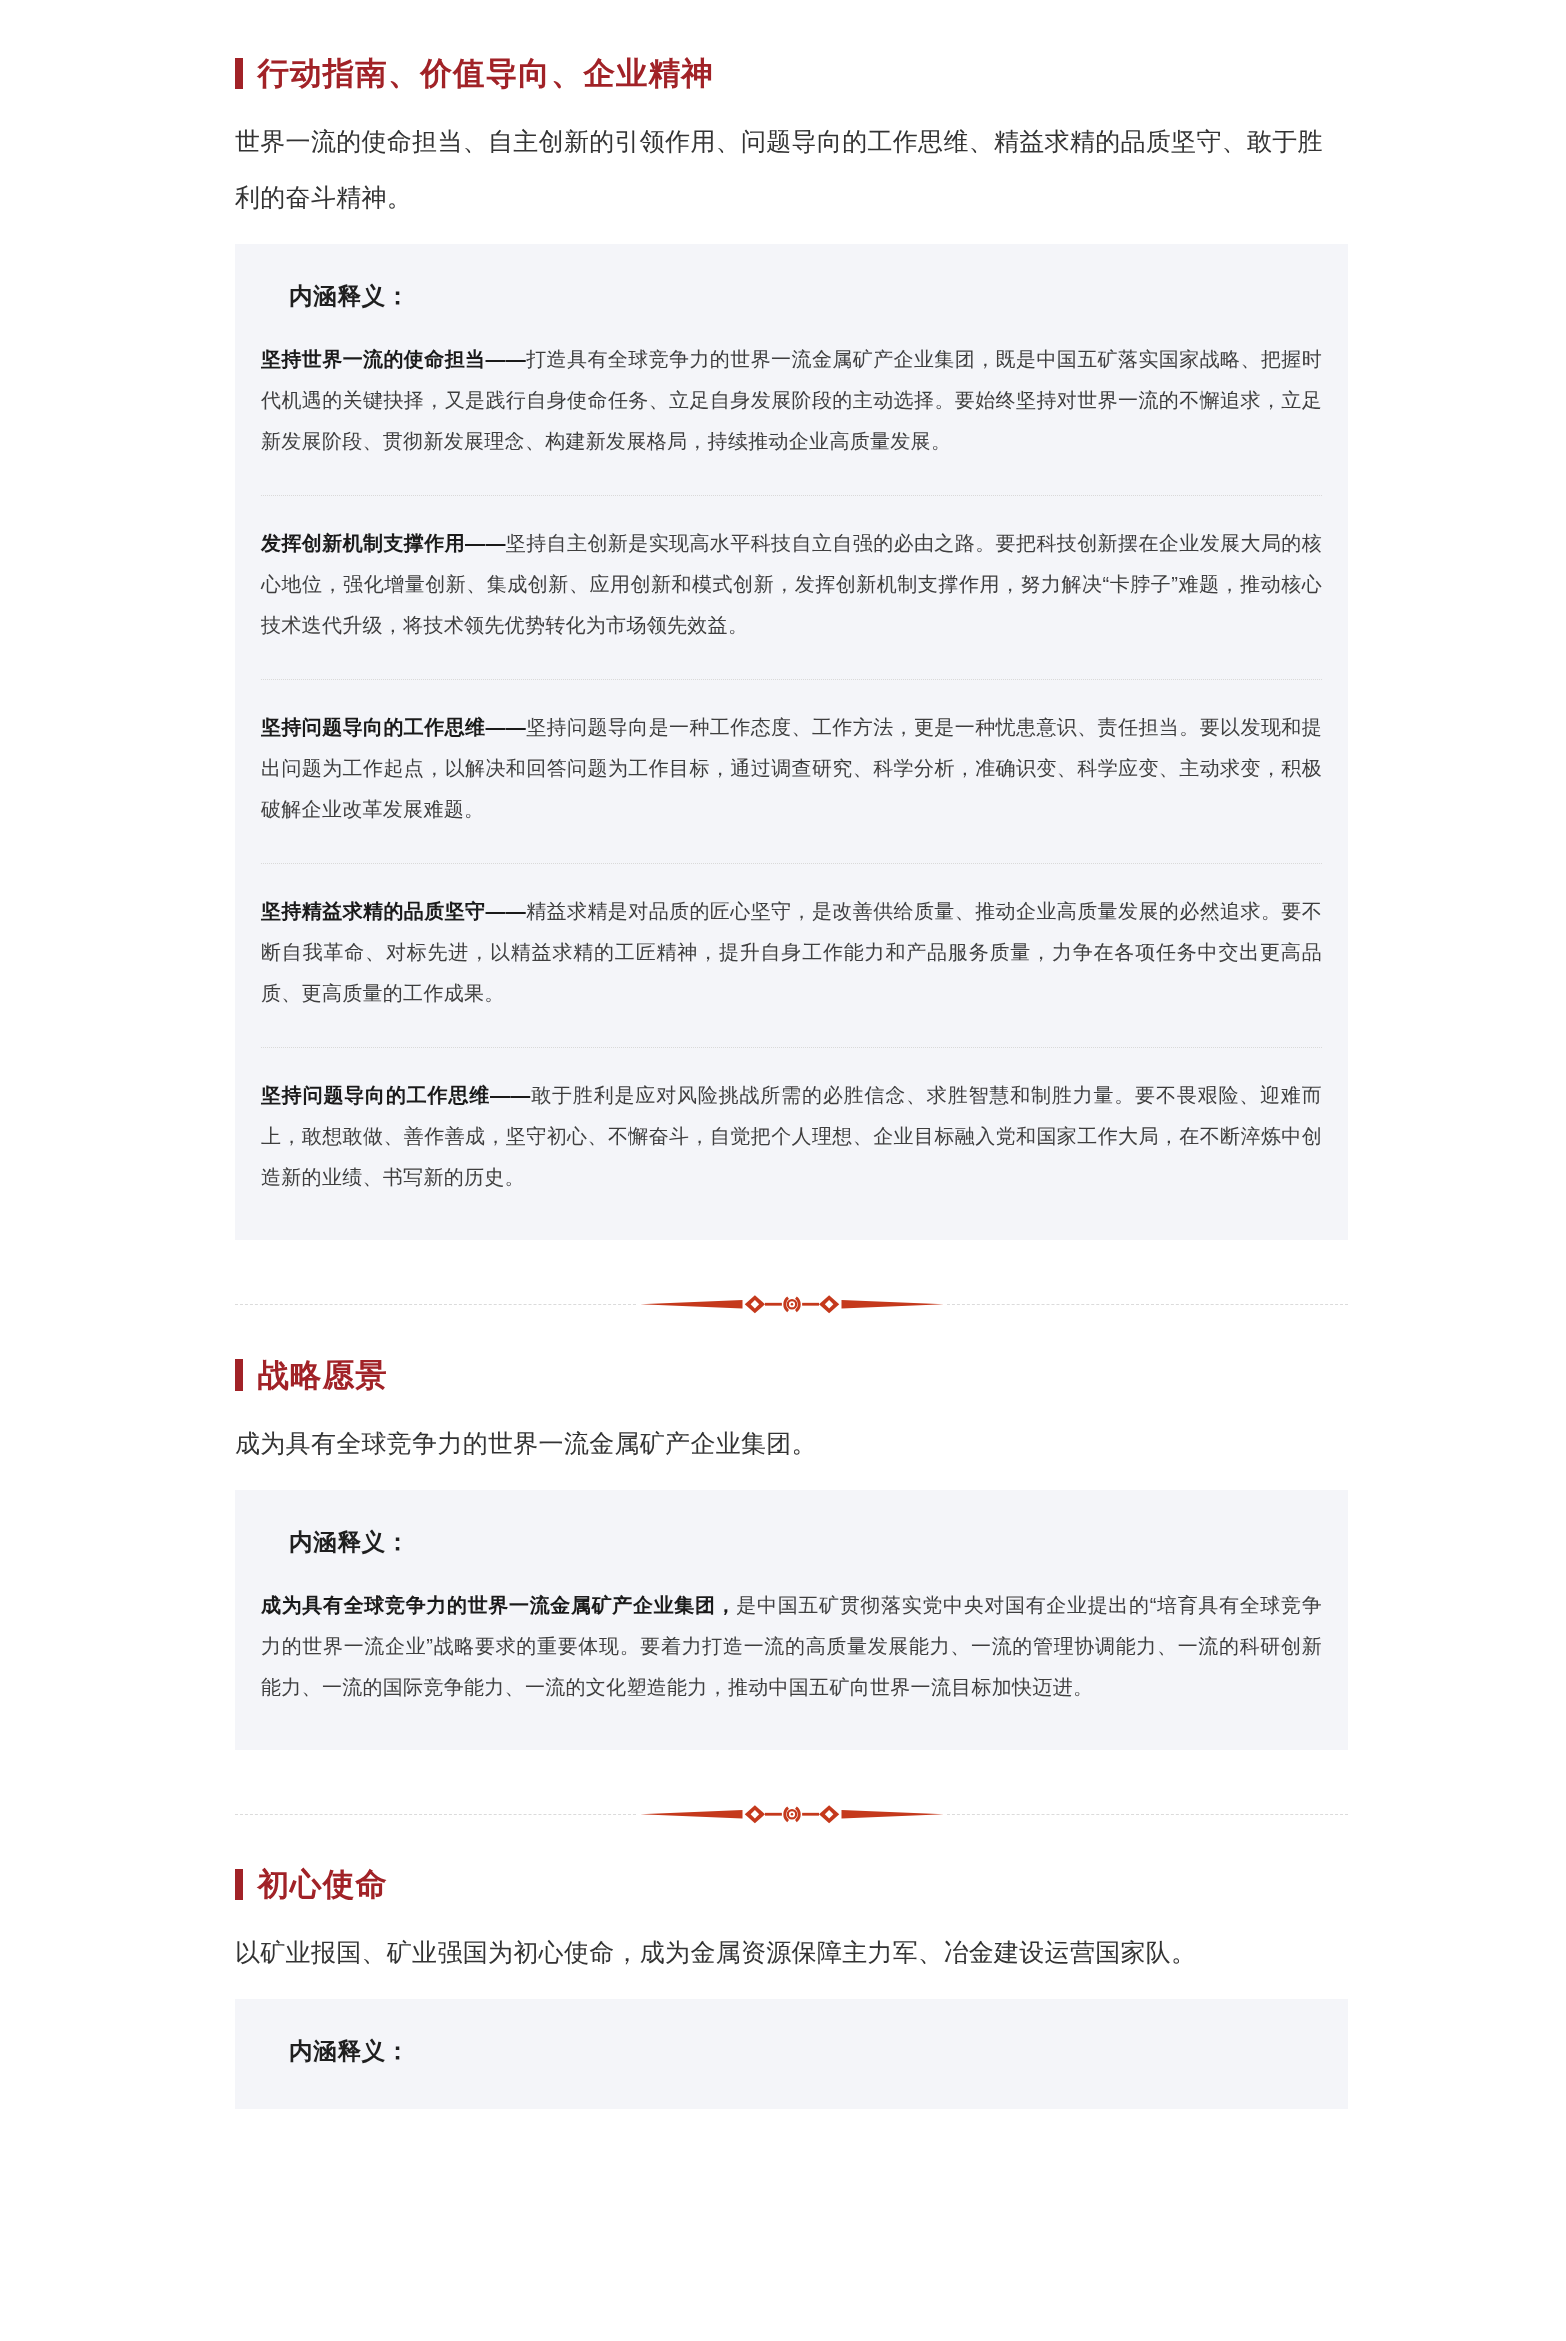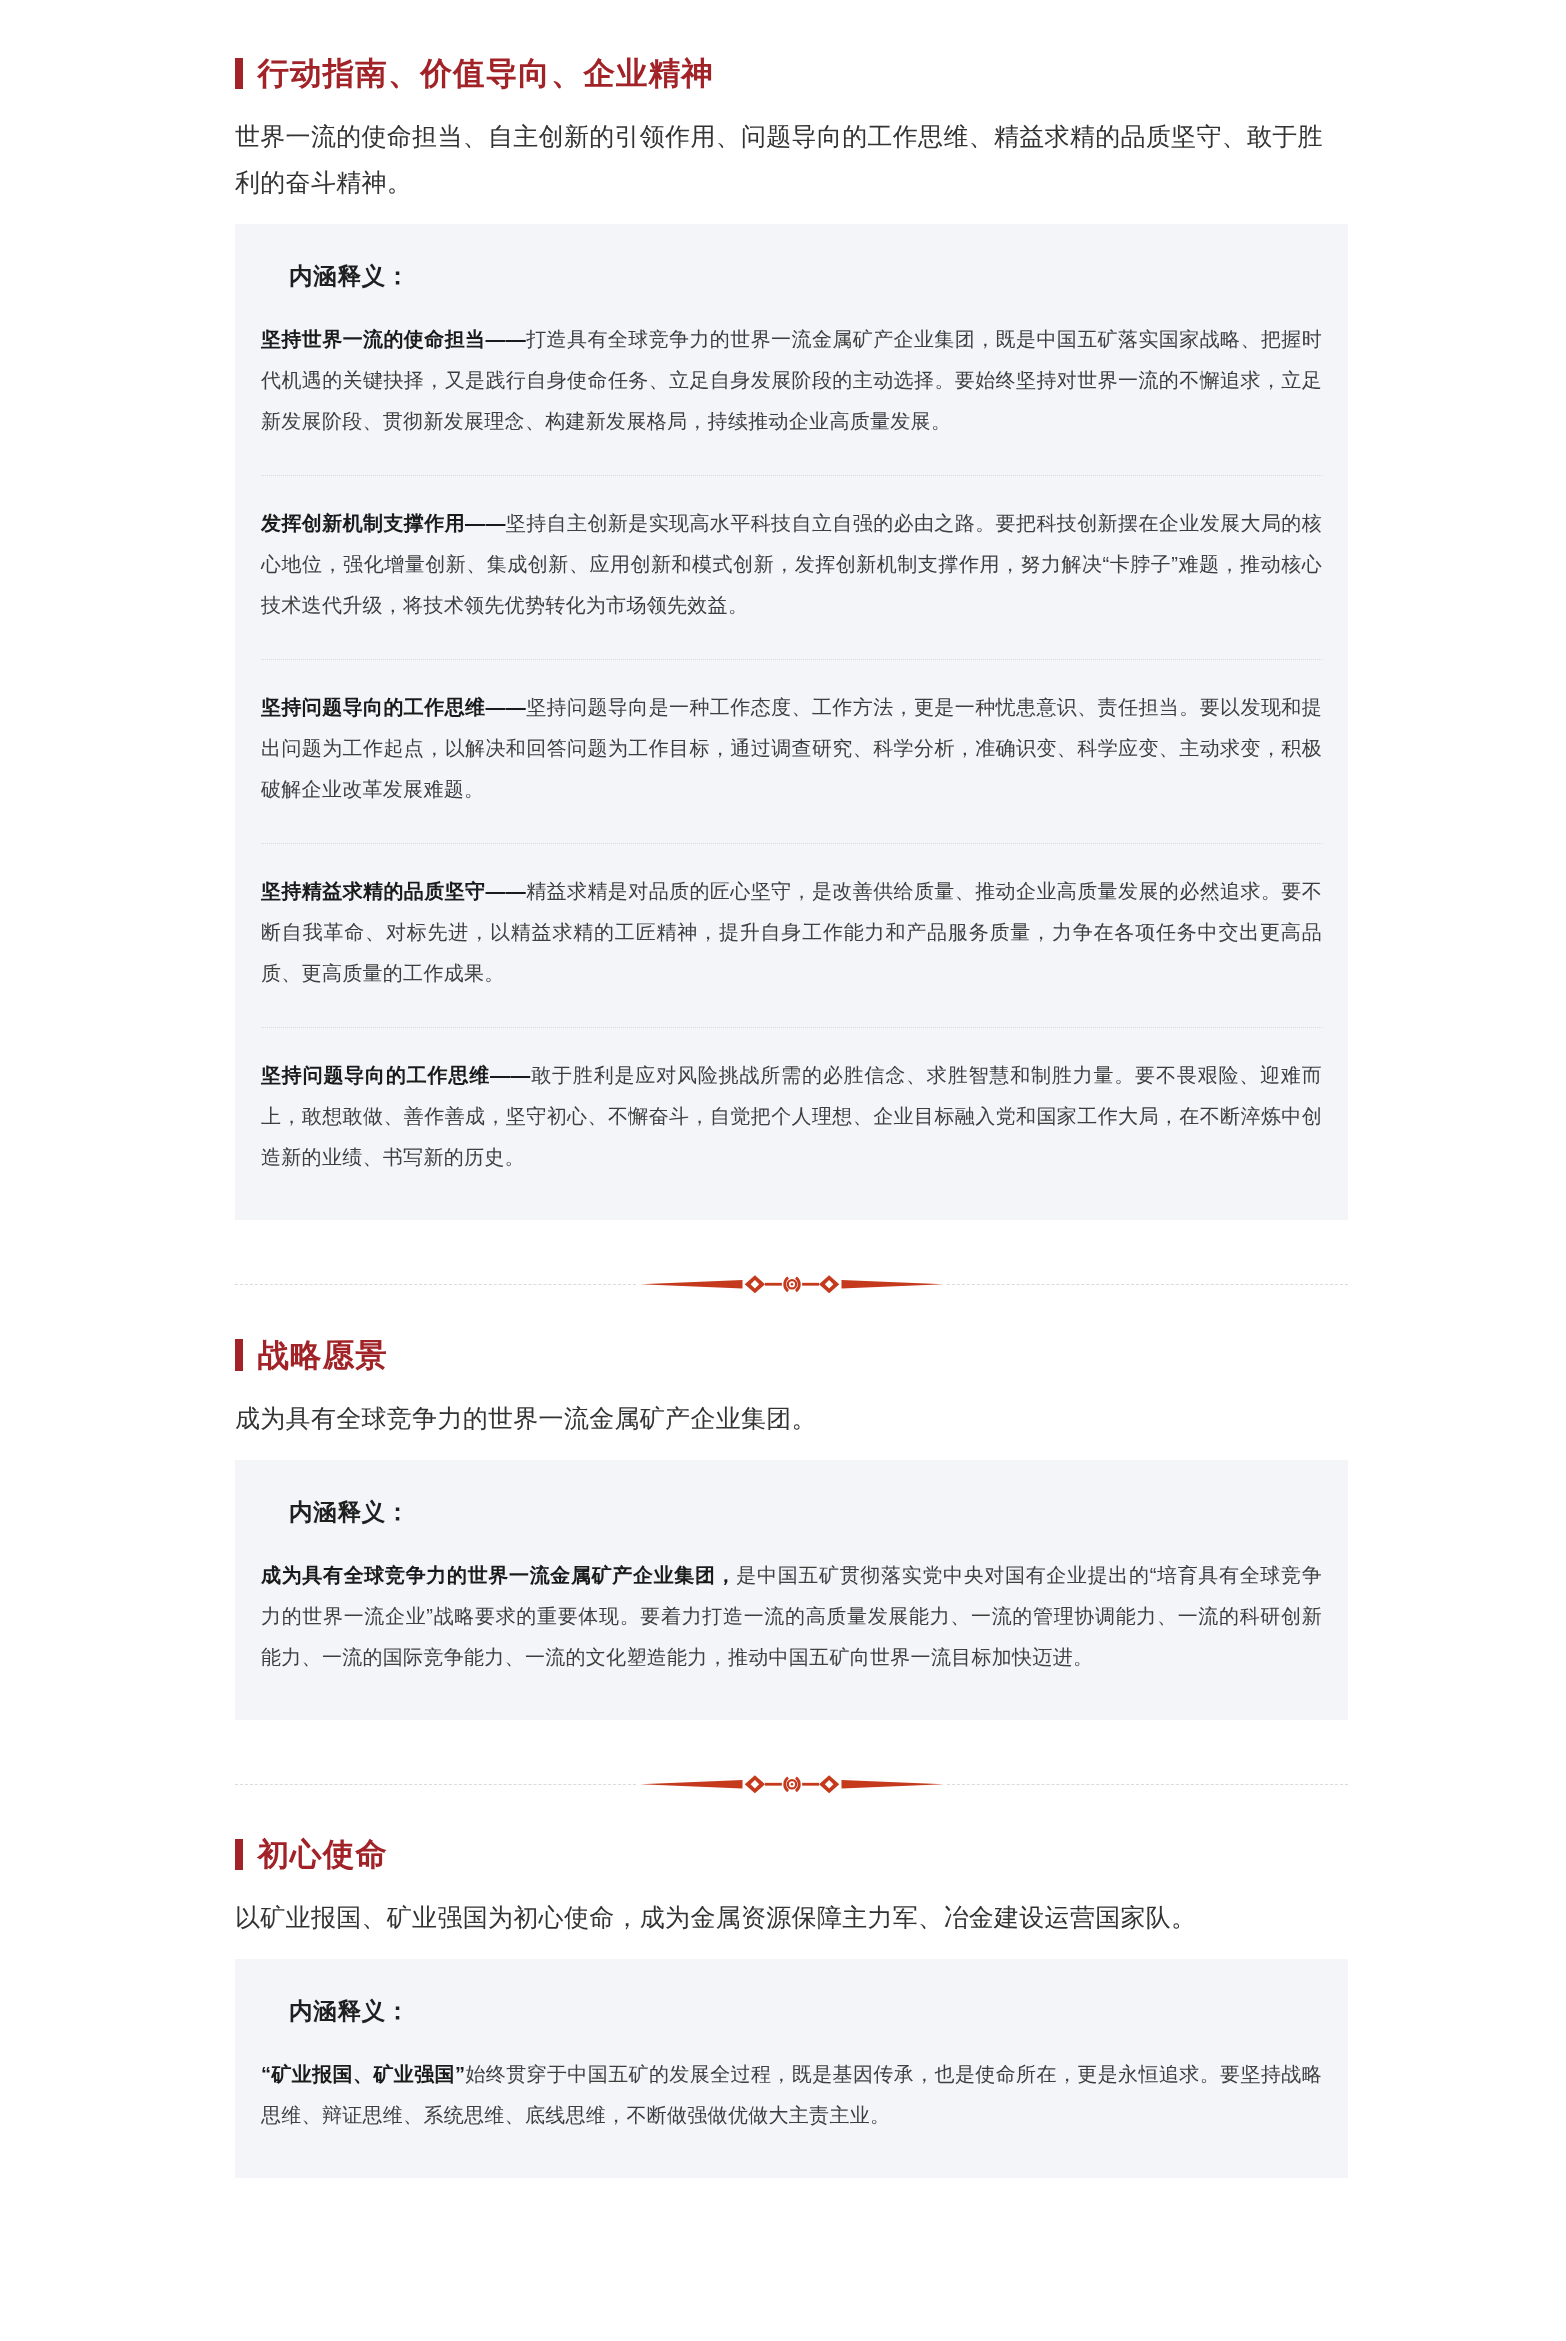--- a/index.html
+++ b/index.html
@@ -44,21 +44,21 @@
     font-size:31.5px;
     font-weight:bold;
     color:var(--heading-red);
     letter-spacing:1.1px;
     line-height:1.1;
   }
   .sec-intro{
     margin-top:22.5px;
     font-size:25px;
     color:var(--text-dark);
-    line-height:46px;
+    line-height:56px;
     letter-spacing:0.3px;
   }
   
   .def-box{
     margin-top:19px;
     background:var(--box-bg);
     padding:36px 26px 42px 26px;
   }
   .box-label{
     font-size:23.6px;
@@ -187,20 +187,19 @@
 
     <div class="section">
       <div class="sec-head">
         <span class="accent-bar"></span>
         <h2 class="sec-title">初心使命</h2>
       </div>
       <div class="sec-intro">以矿业报国、矿业强国为初心使命，成为金属资源保障主力军、冶金建设运营国家队。</div>
 
       <div class="def-box">
         <div class="box-label">内涵释义：</div>
-        <p><span class="lead">“矿业报国、矿业强国”</span><span>始终贯穿于中国五矿的发展全过程，既是基因传承，也是使命所在，更是永恒追求。要坚持战略思维、辩证思维、系统思维、底线思维，不断做强做优做大主责主业。</span></p>
 
       </div>
     </div>
 
   </div>
 </div>
 
 
 </body></html>

